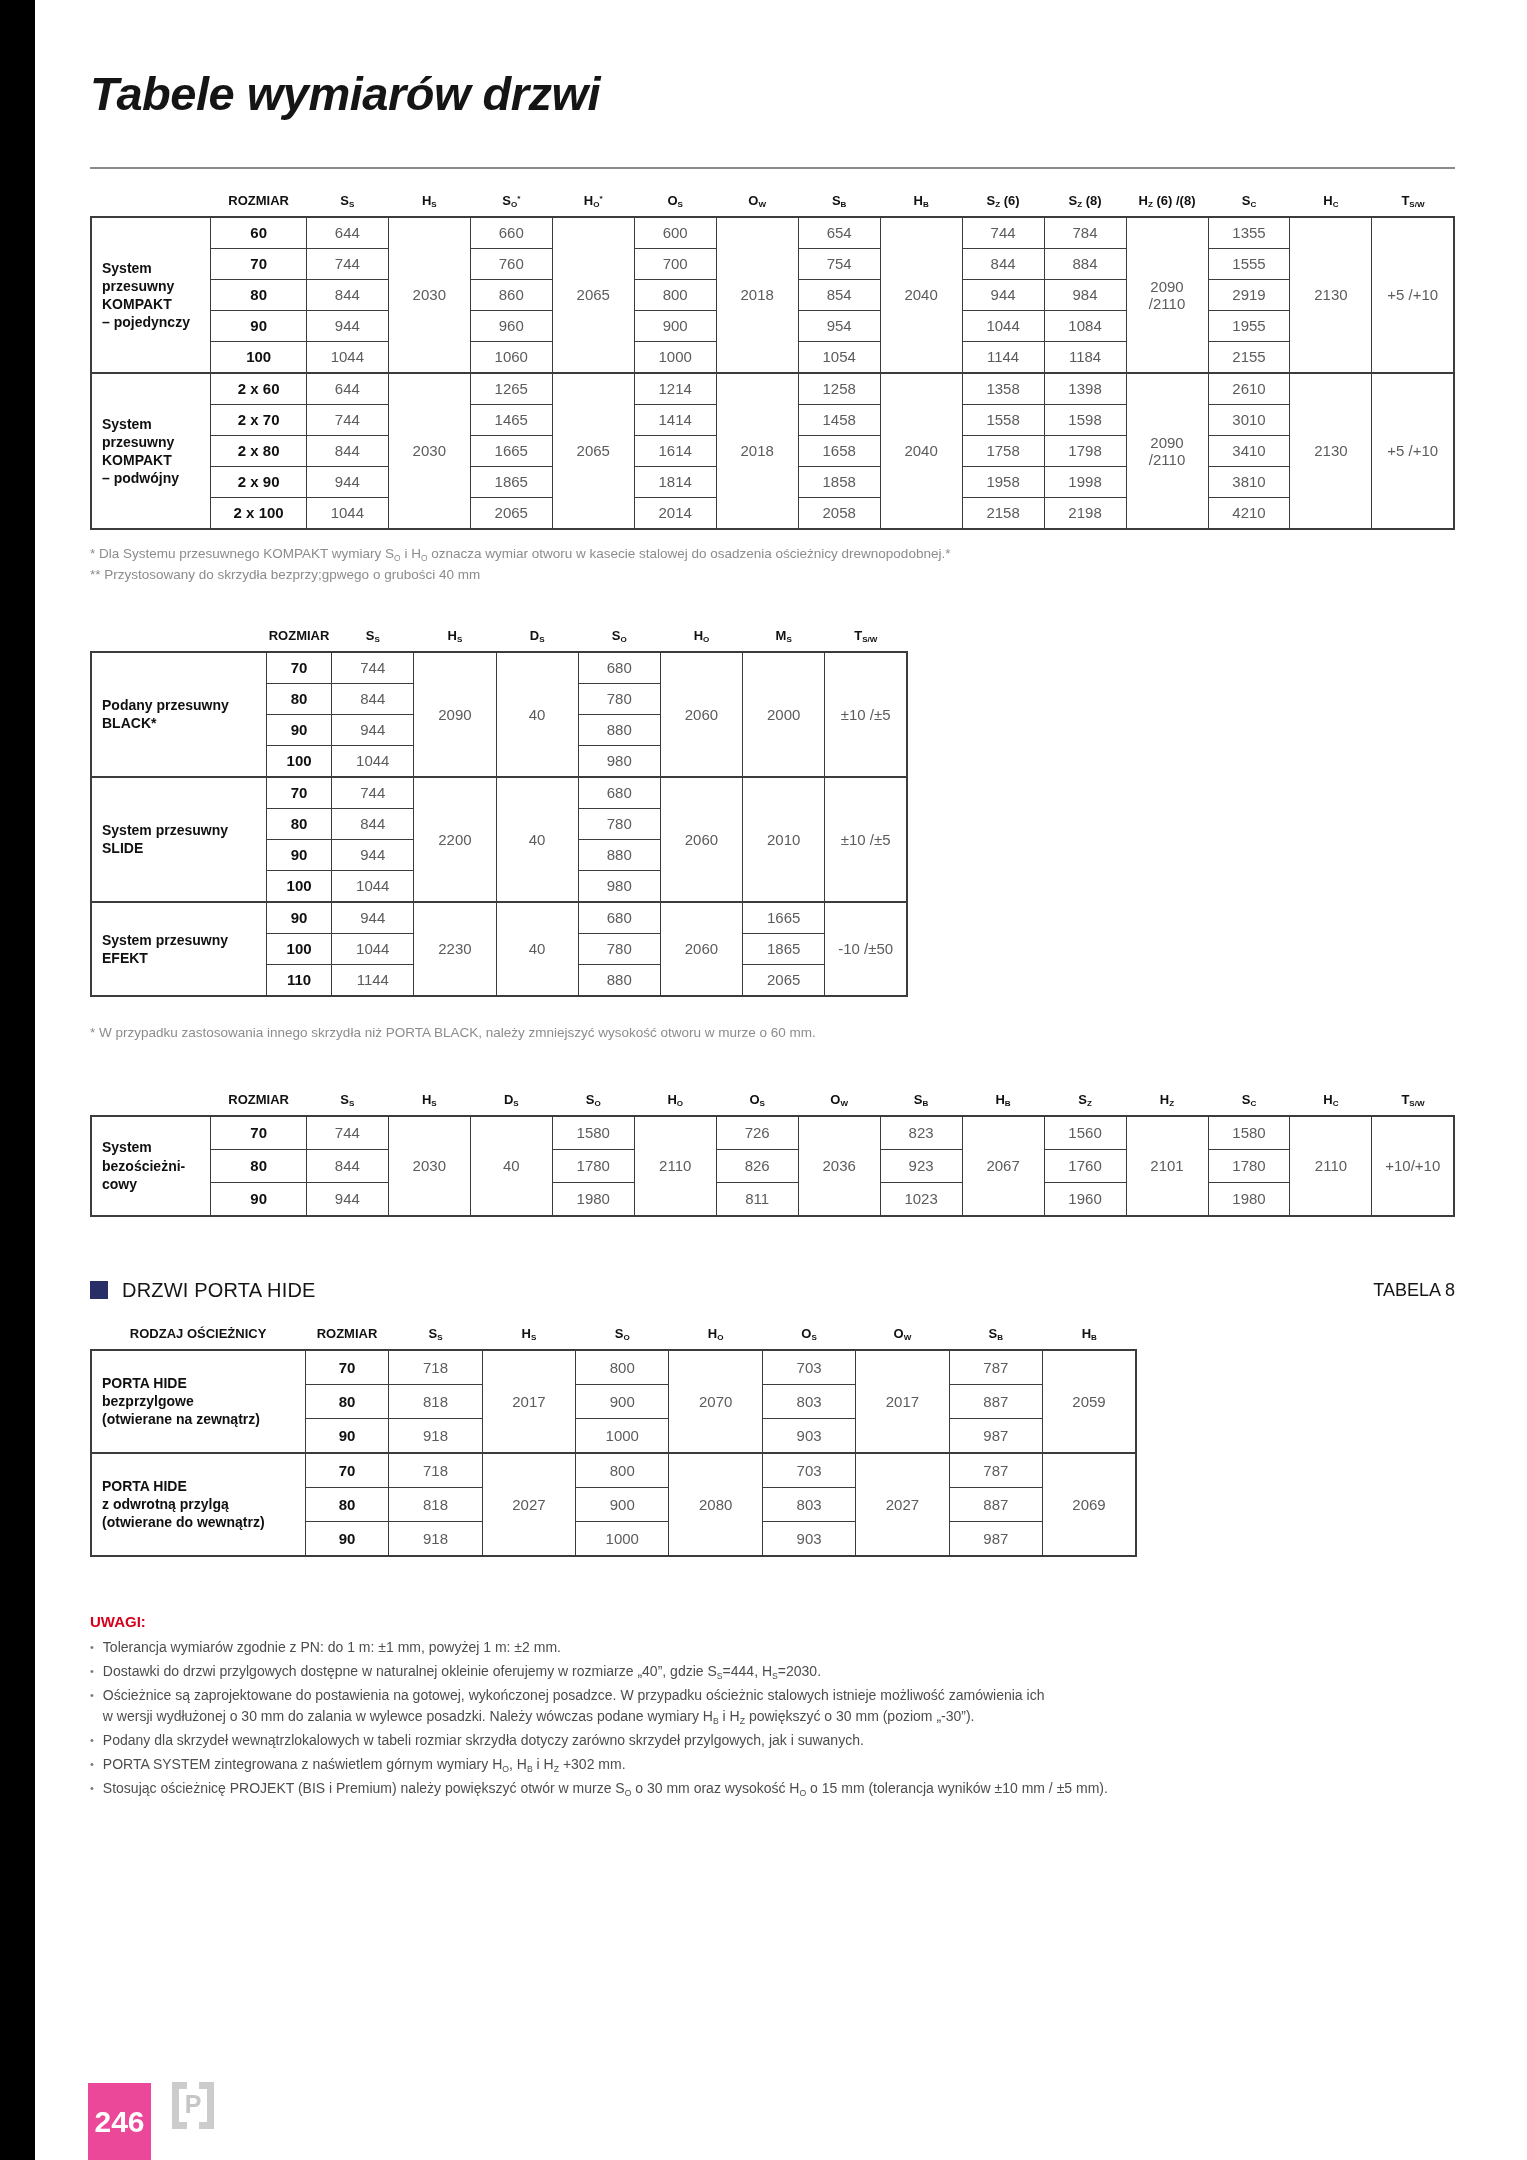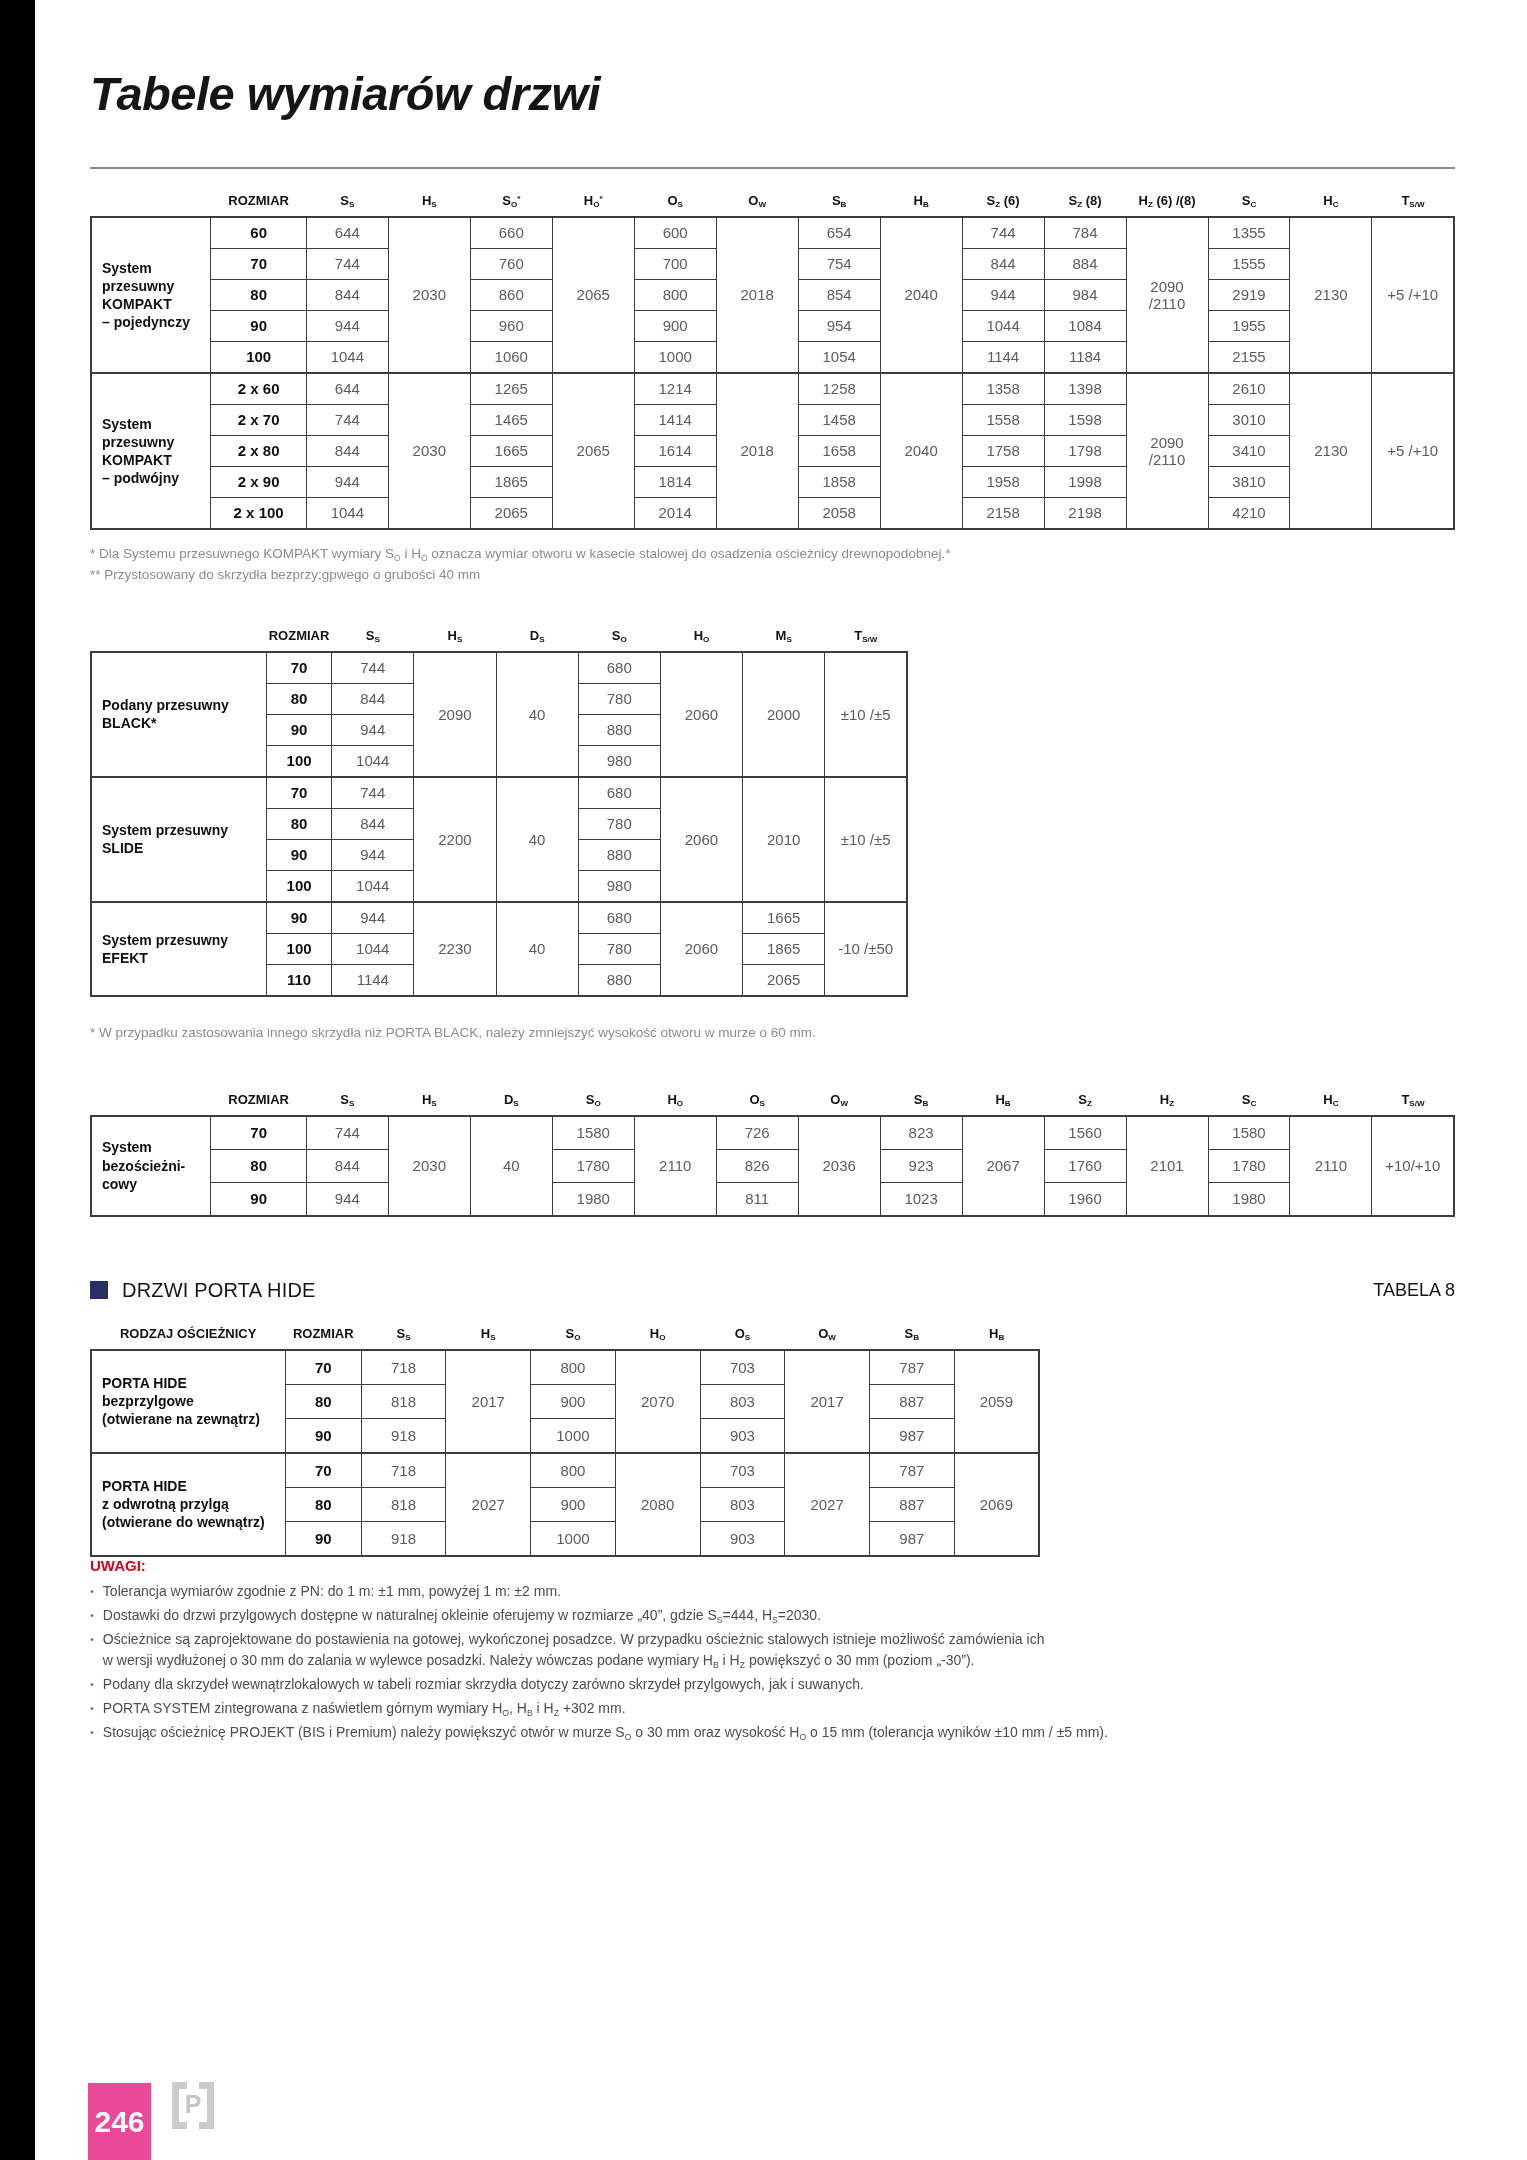--- a/index.html
+++ b/index.html
@@ -37,32 +37,32 @@
   sup{font-size:0.62em;vertical-align:0.5em;line-height:0;}
 
   
   .t7 col.c-label,.t3 col.c-label{width:8.8%;}
   .t7 col.c-roz,.t3 col.c-roz{width:7%;}
   .t3 .dim-table td{height:30px;}
   .tmid{width:818px;margin-top:42px;}
   .tmid col.c-label{width:21.5%;}
   .tmid col.c-roz{width:8%;}
   .t3{margin-top:48px;}
-  .t8{width:950px;margin-top:24px;}
+  .t8{width:1047px;margin-top:24px;}
   .t8 col.c-label{width:20.5%;}
   .t8 col.c-roz{width:8%;}
   .t8 .dim-table td{height:31px;}
 
   .fnotes{margin-top:14px;}
   .fnote,.fnotes div{font-size:13.5px;color:#8c8c8c;line-height:1.55;}
   .fnote{margin-top:26px;}
 
   .sec-head.second{margin-top:62px;}
 
-  .uwagi{}
+  .uwagi{margin-top:56px;}
   .uwagi-title{color:#d6001c;font-weight:bold;font-size:15px;margin-bottom:7px;}
   .uwagi-item{display:flex;gap:9px;margin:3px 0;font-size:14px;color:#4d4d4d;line-height:1.5;}
   .uwagi-item .bullet{flex:0 0 auto;color:#777;font-size:11px;line-height:1.9;}
 
   .pagebox{
     position:absolute;left:88px;bottom:0;width:63px;height:77px;background:#ec4899;
     color:#fff;display:flex;align-items:center;justify-content:center;
     font-size:30px;font-weight:bold;
   }
   .plogo{position:absolute;left:172px;bottom:31px;width:42px;height:47px;}

